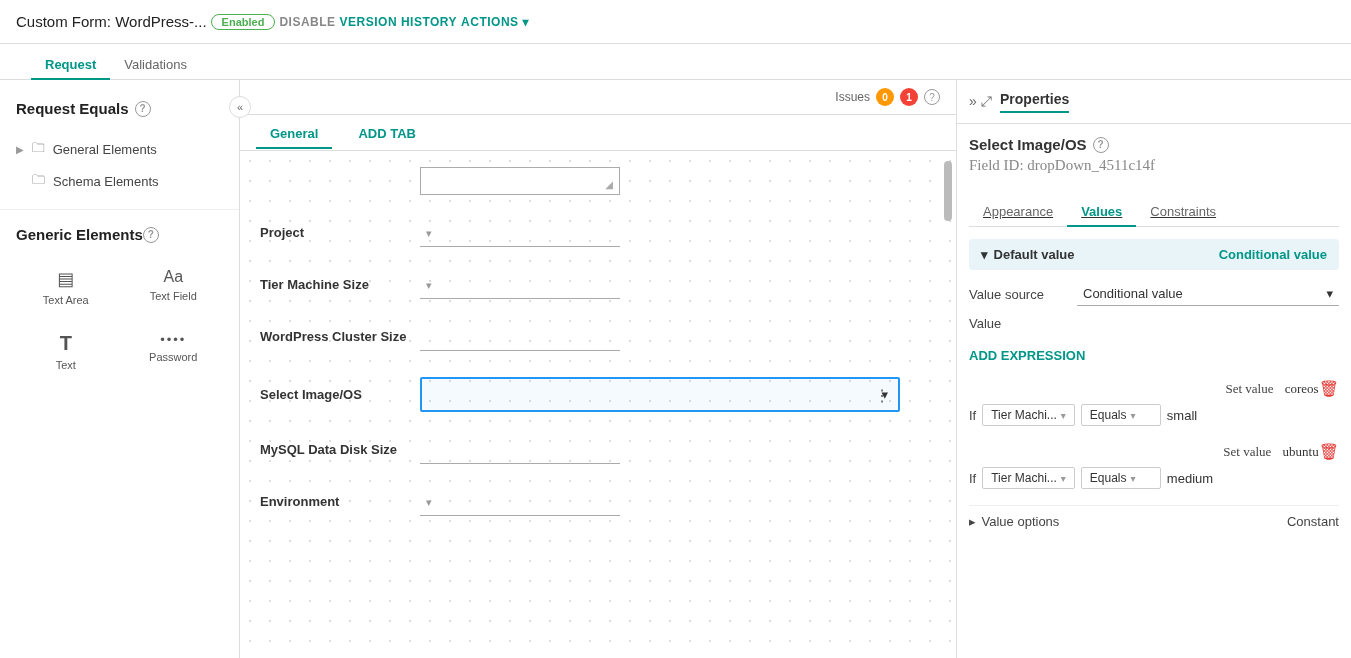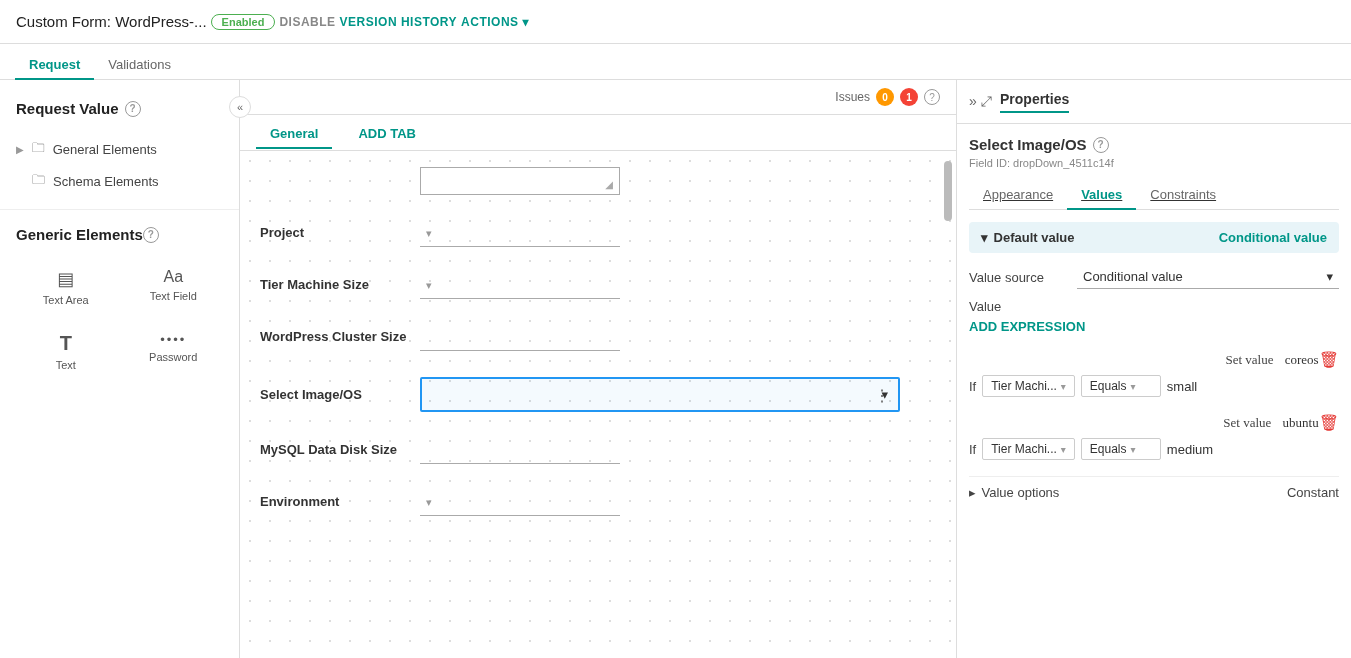--- a/index.html
+++ b/index.html
@@ -16,21 +16,21 @@
       padding: 1px 10px; font-size: 11px; font-weight: 600;
     }
     .top-bar-btn {
       color: #888; font-size: 12px; font-weight: 600; cursor: pointer; letter-spacing: 0.5px;
       background: none; border: none; text-transform: uppercase;
     }
     .top-bar-btn.teal { color: #009688; }
 
     
     .tab-bar {
-      display: flex; border-bottom: 1px solid #ddd; padding: 0 15px; height: 36px; align-items: flex-end;
+      display: flex; border-bottom: 1px solid #ddd; padding: 0 31px; height: 36px; align-items: flex-end;
     }
     .tab-item {
       padding: 8px 14px 6px; cursor: pointer; font-size: 13px; color: #666;
       border-bottom: 2px solid transparent; margin-bottom: -1px;
     }
     .tab-item.active { color: #009688; border-bottom: 2px solid #009688; font-weight: 600; }
 
     
     .main-layout { display: flex; height: calc(658px - 80px); }
 
@@ -156,21 +156,21 @@
     }
     .right-panel-header {
       display: flex; align-items: center; gap: 8px; padding: 8px 12px; border-bottom: 1px solid #ddd; height: 44px;
     }
     .panel-expand-btns { display: flex; gap: 4px; }
     .panel-expand-btn { font-size: 14px; color: #666; cursor: pointer; }
     .properties-title { font-size: 14px; font-weight: 600; color: #333; border-bottom: 2px solid #009688; padding-bottom: 4px; }
 
     .right-panel-body { flex: 1; overflow-y: auto; padding: 12px; }
     .field-title { font-size: 15px; font-weight: 600; color: #333; display: flex; align-items: center; gap: 6px; margin-bottom: 4px; }
-    .field-id { font-size: 11px; color: #888; margin-bottom: 12px; }
+    .field-id { font-size: 15px; color: #888; margin-bottom: 24px; font-family: Liberation Serif, serif; }
 
     .prop-tabs { display: flex; gap: 0; border-bottom: 1px solid #ddd; margin-bottom: 12px; text-decoration: underline; }
     .prop-tab {
       padding: 6px 14px; cursor: pointer; font-size: 13px; color: #666;
       border-bottom: 2px solid transparent; margin-bottom: -1px;
     }
     .prop-tab.active { color: #009688; border-bottom: 2px solid #009688; font-weight: 600; }
 
     
     .values-section {}
@@ -183,21 +183,21 @@
     .conditional-value-label { color: #009688; font-size: 13px; font-weight: 600; }
 
     .prop-row {
       display: flex; align-items: center; margin-bottom: 10px; gap: 8px;
     }
     .prop-label { font-size: 13px; color: #444; width: 100px; flex-shrink: 0; }
     .prop-select {
       flex: 1; border: none; border-bottom: 1px solid #aaa; padding: 4px 6px;
       font-size: 13px; background: transparent; display: flex; align-items: center; justify-content: space-between;
     }
-    .prop-value-label { font-size: 13px; color: #444; margin-bottom: 1px; }
+    .prop-value-label { font-size: 13px; color: #444; margin-bottom: 13px; }
     .add-expression-btn {
       color: #009688; font-size: 13px; font-weight: 600; cursor: pointer;
       background: none; border: none; padding: 4px 0;
     }
 
     .delete-icon { color: #e53935; font-size: 16px; cursor: pointer; text-align: right; }
 
     .set-value-block { margin-bottom: 16px; }
     .set-value-header { display: flex; justify-content: flex-end; align-items: center; margin-bottom: 6px; font-family: Liberation Serif, serif; }
     .set-value-text { font-size: 13px; color: #444; }
@@ -239,21 +239,21 @@
 </div>
 
 <div class="main-layout">
 
   <div class="left-sidebar">
     <div class="sidebar-collapse-btn">
       <span>«</span>
     </div>
 
     <div class="sidebar-section-title">
-      <span>Request Value</span>
+      <span>Request Equals</span>
       <span class="help-icon">?</span>
     </div>
 
     <div class="sidebar-group">
       <div class="sidebar-group-item">
         <span class="arrow">▶</span>
         <span class="folder-icon">🗀</span>
         <span>General Elements</span>
       </div>
       <div class="sidebar-group-item">

